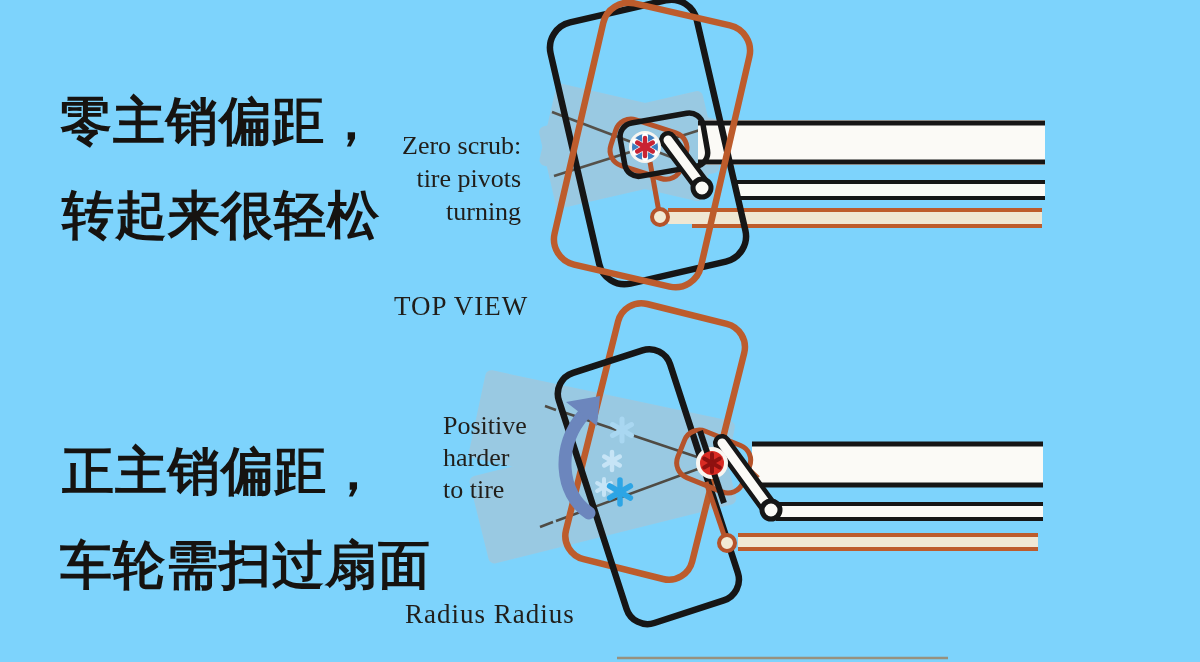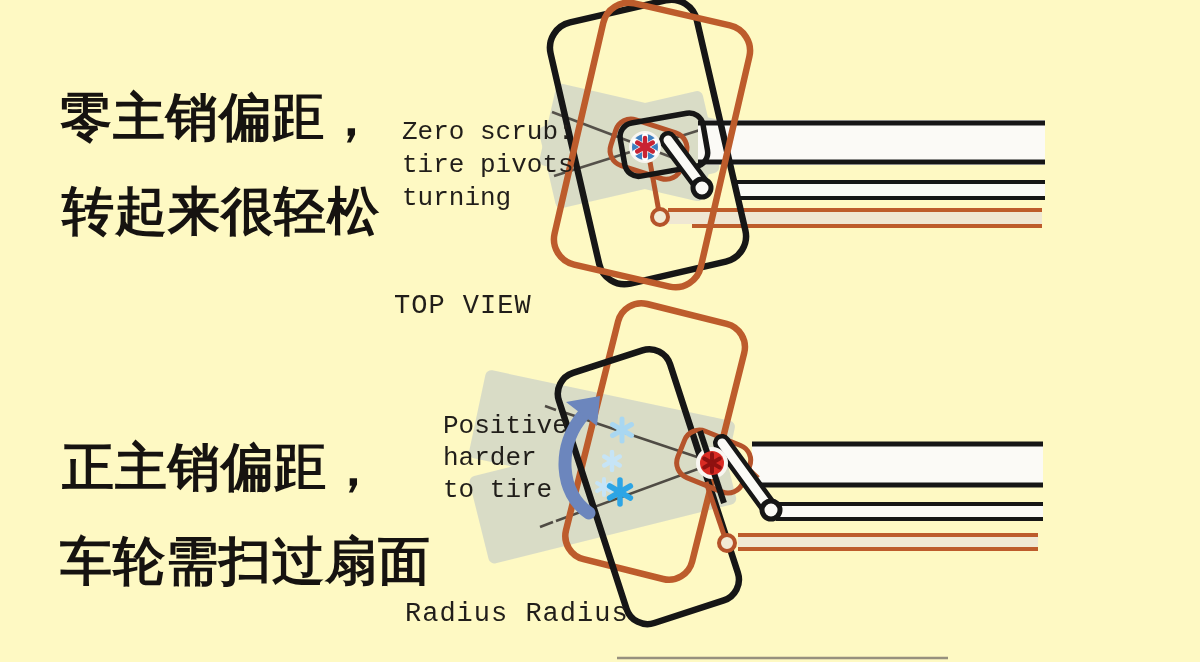--- a/index.html
+++ b/index.html
@@ -1,21 +1,21 @@
 <!DOCTYPE html>
 <html><head>
 <meta charset="utf-8">
 <style>
   html,body{margin:0;padding:0;}
   #stage{
     position:relative;
     width:1200px;height:662px;
-    background:#fef9c3;
+    background:#7dd3fc;
     overflow:hidden;
-    font-family:Liberation Mono, monospace;
+    font-family:Liberation Serif, serif;
   }
   #diagram-svg{position:absolute;left:0;top:0;}
   .zh-heading{
     position:absolute;
     font-size:52px;
     font-weight:900;
     color:#161310;
     letter-spacing:1px;
     line-height:1;
     white-space:nowrap;
@@ -172,21 +172,21 @@
         </g>
       </g>
 
       <line x1="617" y1="658" x2="948" y2="658" stroke="#97917e" stroke-width="2.5"></line>
     </g>
   </svg>
 
   <div class="zh-heading" style="left:60px;top:96px;">零主销偏距，</div>
   <div class="zh-heading" style="left:62px;top:190px;">转起来很轻松</div>
 
-  <div class="en-caption" style="left:402px;top:116px;line-height:33px;">
+  <div class="en-caption" style="left:402px;top:129px;line-height:33px;text-align:right;">
     <div>Zero scrub:</div>
     <div>tire pivots</div>
     <div>turning</div>
   </div>
 
   <div class="view-label" style="left:394px;top:291px;">TOP VIEW</div>
 
   <div class="zh-heading" style="left:62px;top:446px;">正主销偏距，</div>
   <div class="zh-heading" style="left:60px;top:540px;">车轮需扫过扇面</div>
 

